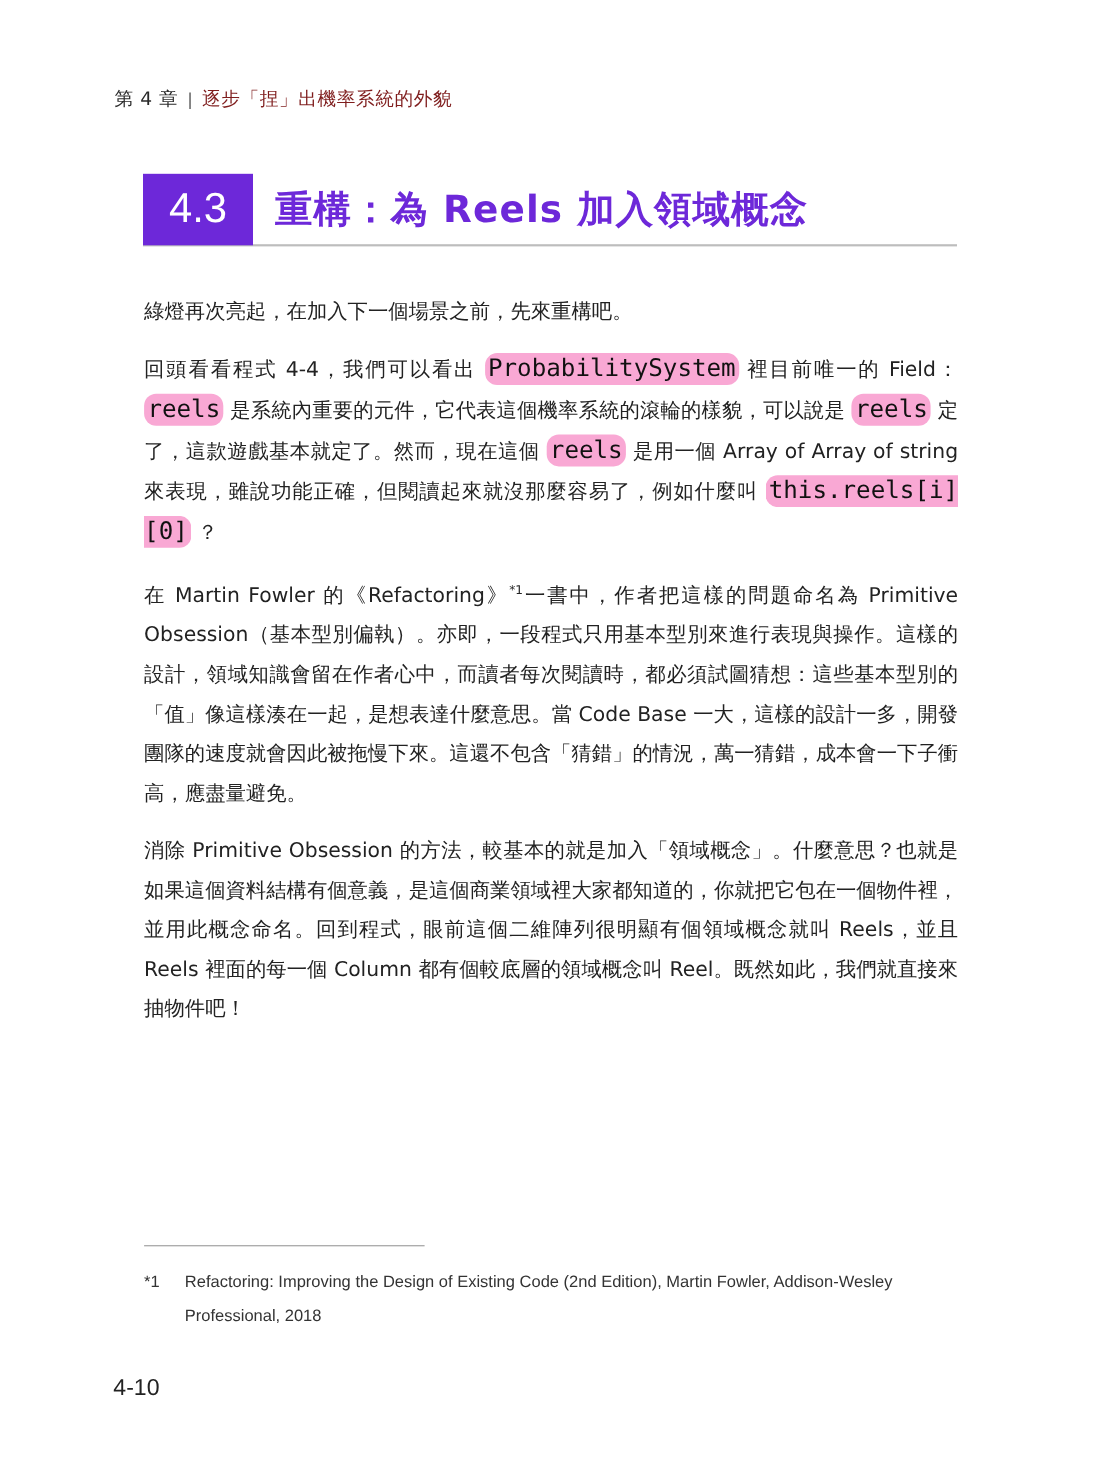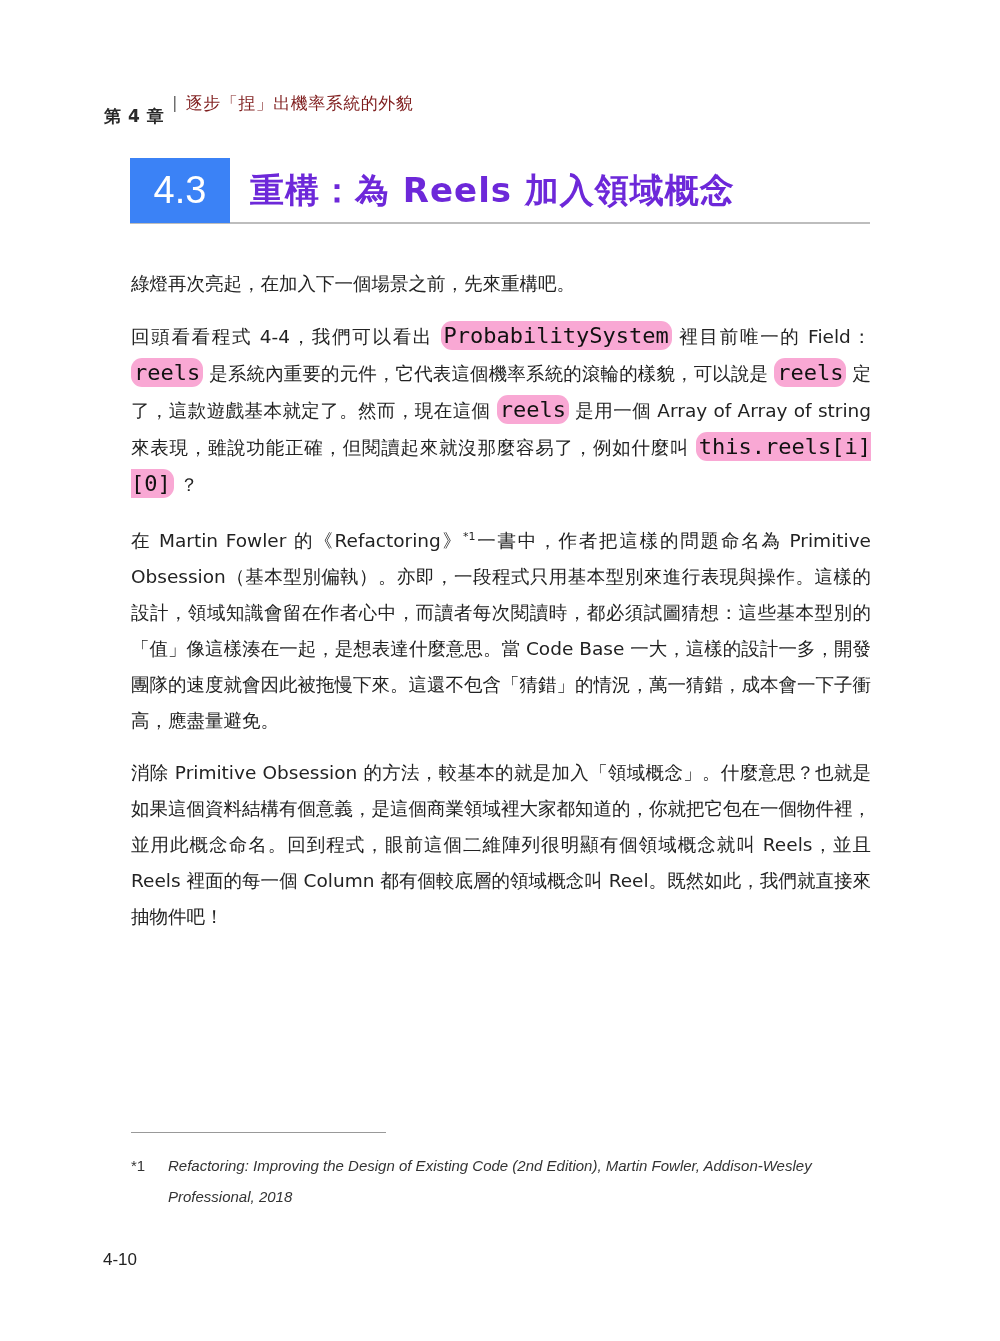--- a/index.html
+++ b/index.html
@@ -6,31 +6,31 @@
   body {
     width: 1000px; height: 1341px; position: relative; overflow: hidden;
     font-family: "DejaVu Sans", "Liberation Sans", sans-serif;
     color: #1f1f1f;
   }
   .running-header {
     position: absolute; left: 104px; top: 78px;
     font-size: 17px; color: #2a2a2a; letter-spacing: 0.5px;
     display: flex; align-items: center;
   }
-  .running-header .chap { font-weight: bold; margin-top: 27px; }
+  .running-header .chap { font-weight: normal; }
   .running-header .sep { margin: 0 8px; color: #555; font-size: 15px; }
   .running-header .title { color: #7f1d1d; }
 
   .section-heading {
     position: absolute; left: 130px; top: 158px; width: 740px; height: 64px;
     border-bottom: 2px solid #bdbdbd;
   }
   .section-num-box {
     position: absolute; left: 0; top: 0; width: 100px; height: 65px;
-    background: #3b82f6; color: #ffffff;
+    background: #6d28d9; color: #ffffff;
     font-family: "Liberation Sans", sans-serif; font-size: 38px;
     display: flex; align-items: center; justify-content: center;
   }
   .section-title {
     position: absolute; left: 120px; top: 10px;
     font-size: 34px; font-weight: bold; color: #6d28d9; letter-spacing: 1px;
     white-space: nowrap;
   }
 
   .body-text {
@@ -47,25 +47,25 @@
   .footnote-rule {
     position: absolute; left: 131px; top: 1132px; width: 255px; height: 1px;
     background: #999;
   }
   .footnote {
     position: absolute; left: 131px; top: 1150px; width: 740px;
     font-family: "Liberation Sans", sans-serif; font-size: 15px; line-height: 31px; color: #333;
     display: flex;
   }
   .footnote .mark { width: 37px; flex: none; }
-  .footnote .text { flex: 1; font-style: italic; }
+  .footnote .text { flex: 1; }
 
   .page-number {
     position: absolute; left: 103px; top: 1250px;
-    font-family: "Liberation Sans", sans-serif; font-size: 17px; color: #222;
+    font-family: "Liberation Sans", sans-serif; font-size: 21px; color: #222;
   }
 </style>
 </head>
 <body>
 
 <div class="running-header">
   <span class="chap">第 4 章</span>
   <span class="sep">|</span>
   <span class="title">逐步「捏」出機率系統的外貌</span>
 </div>

